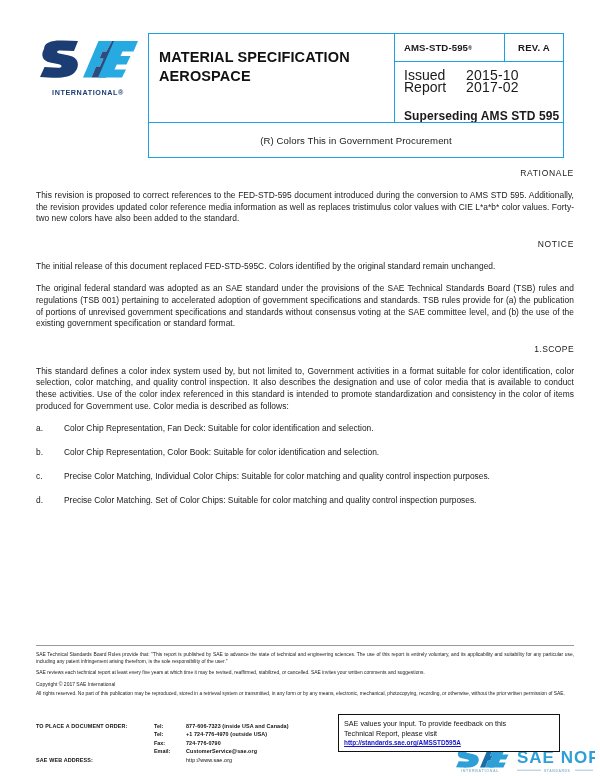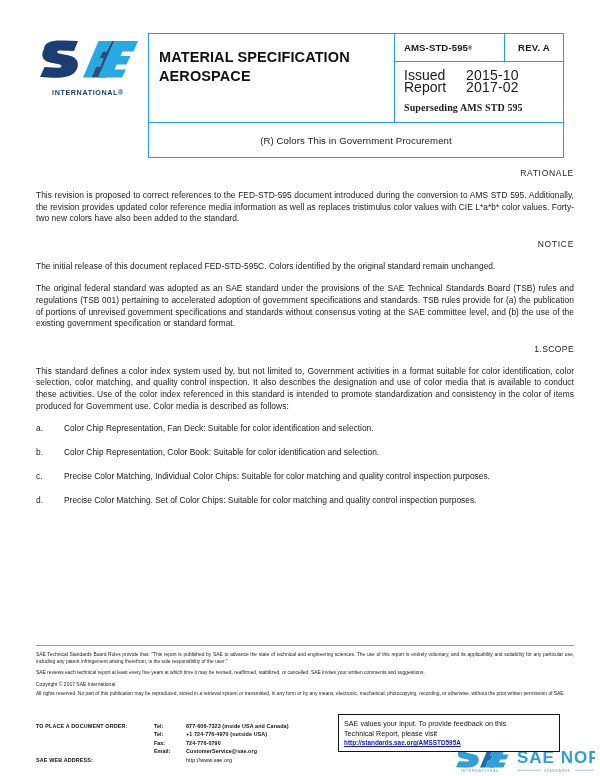--- a/index.html
+++ b/index.html
@@ -131,25 +131,24 @@
   }
   .date-line {
     display: flex;
     font-size: 14px;
     font-weight: normal;
     line-height: 11.5px;
   }
   .date-label { width: 62px; }
   .date-val { letter-spacing: 0.2px; }
   .supersede {
-    margin-top: 9px;
-    font-size: 10px;
+    margin-top: 16px;
+    font-size: 12px;
     font-weight: bold;
     letter-spacing: 0.1px;
-    font-family: Liberation Serif, serif;
   }
   .hdr-row2 {
     position: absolute;
     left: 0; top: 88px;
     width: 100%;
     height: 35px;
     border-top: 1.6px solid #1ba1e2;
     box-sizing: border-box;
     display: flex;
     align-items: center;

